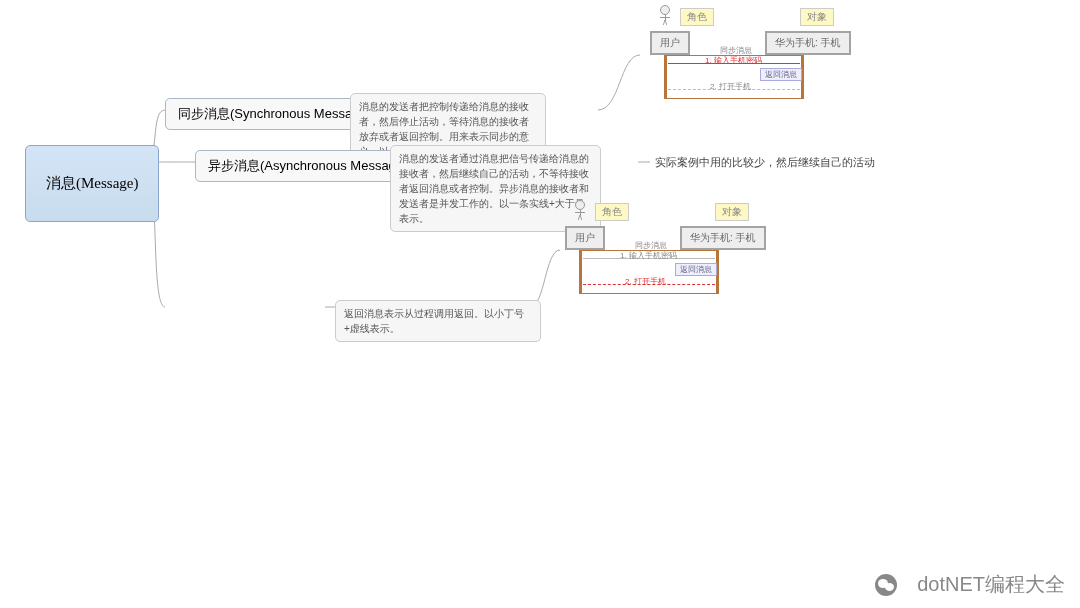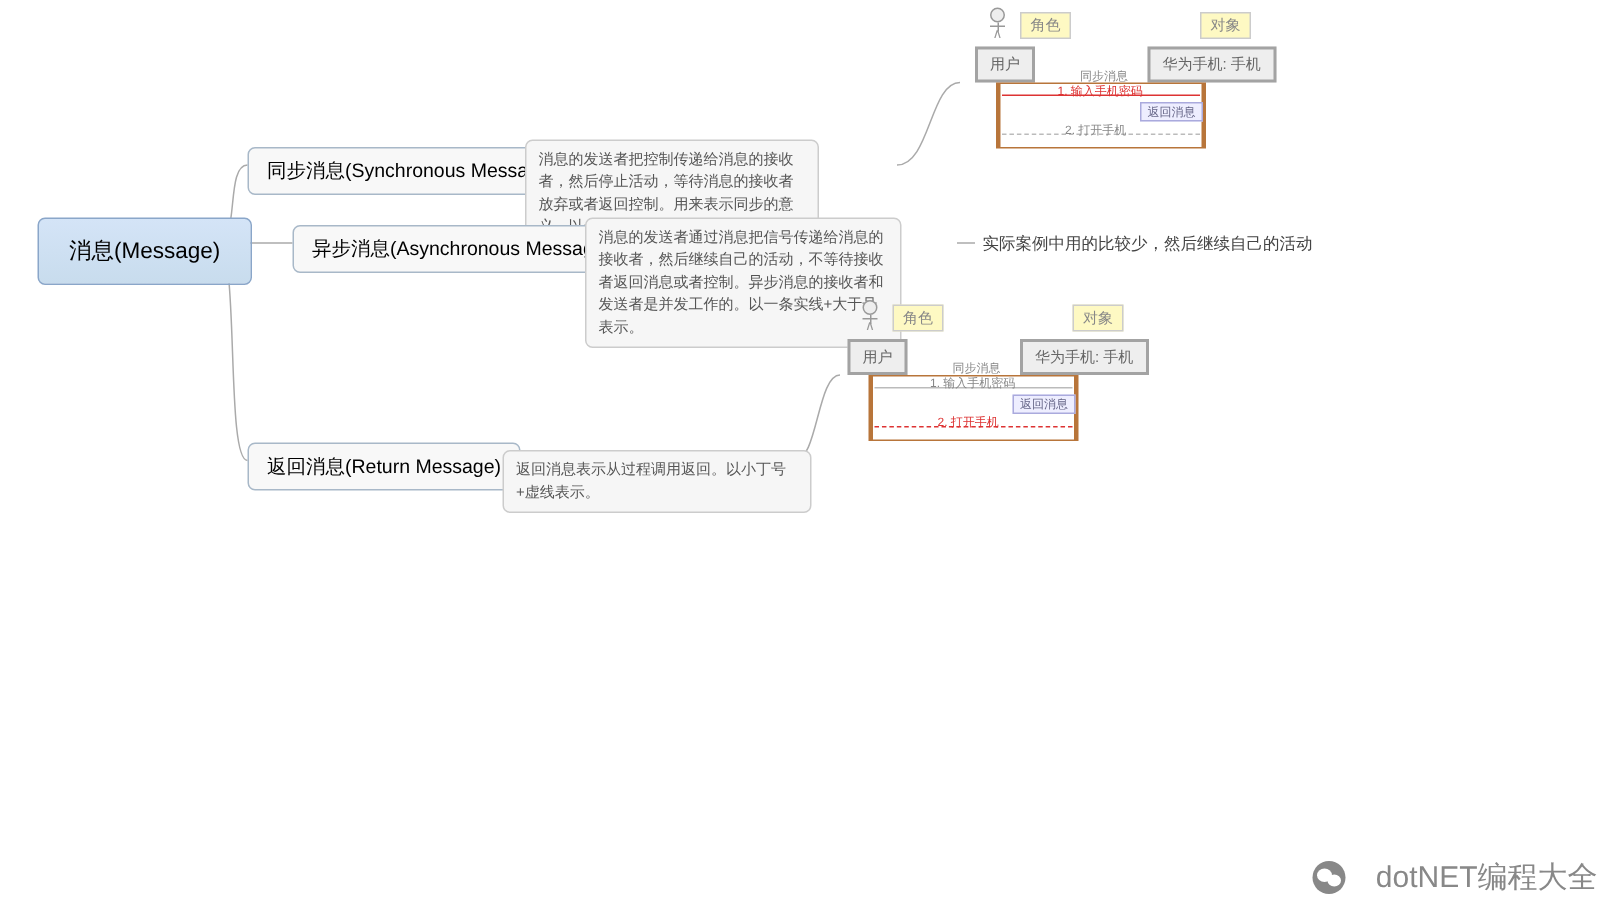--- a/index.html
+++ b/index.html
@@ -20,21 +20,22 @@
     padding: 6px 12px;
     font-size: 13px;
     white-space: nowrap;
     background: #fff;
   }
   .root-node {
     background: linear-gradient(#d4e4f7, #c8dced);
     border: 1px solid #8aa6c9;
     font-size: 15px;
     font-weight: 500;
-    padding: 12px 20px;
+    padding: 28px 20px;
+    font-family: Liberation Serif, serif;
   }
   .branch-node { background: #f8f8f8; }
   .desc-node {
     background: #f6f6f6;
     font-size: 10px;
     white-space: normal;
     line-height: 1.5;
     padding: 5px 8px;
     border: 1px solid #ccc;
     color: #555;
@@ -150,23 +151,20 @@
   <div class="node branch-node" style="left:195px; top:150px;">
     <span>异步消息(Asynchronous Message)</span>
   </div>
   <div class="node desc-node" style="left:390px; top:145px; width:211px;">
     <span>消息的发送者通过消息把信号传递给消息的接收者，然后继续自己的活动，不等待接收者返回消息或者控制。异步消息的接收者和发送者是并发工作的。以一条实线+大于号表示。</span>
   </div>
   <div class="note-text" style="left:655px; top:155px;">
     <span>实际案例中用的比较少，然后继续自己的活动</span>
   </div>
 
-  <div class="node branch-node" style="left:165px; top:295px;">
-    <span>返回消息(Return Message)</span>
-  </div>
   <div class="node desc-node" style="left:335px; top:300px; width:206px;">
     <span>返回消息表示从过程调用返回。以小丁号+虚线表示。</span>
   </div>
 
   <div class="seq" style="left:650px; top:5px; width:220px; height:100px;">
     <div style="position:absolute; left:10px; top:0;">
       <div class="actor-head"></div>
         <div class="actor-body"></div>
         <div class="actor-arms"></div>
         <div class="actor-legs">∧</div>

